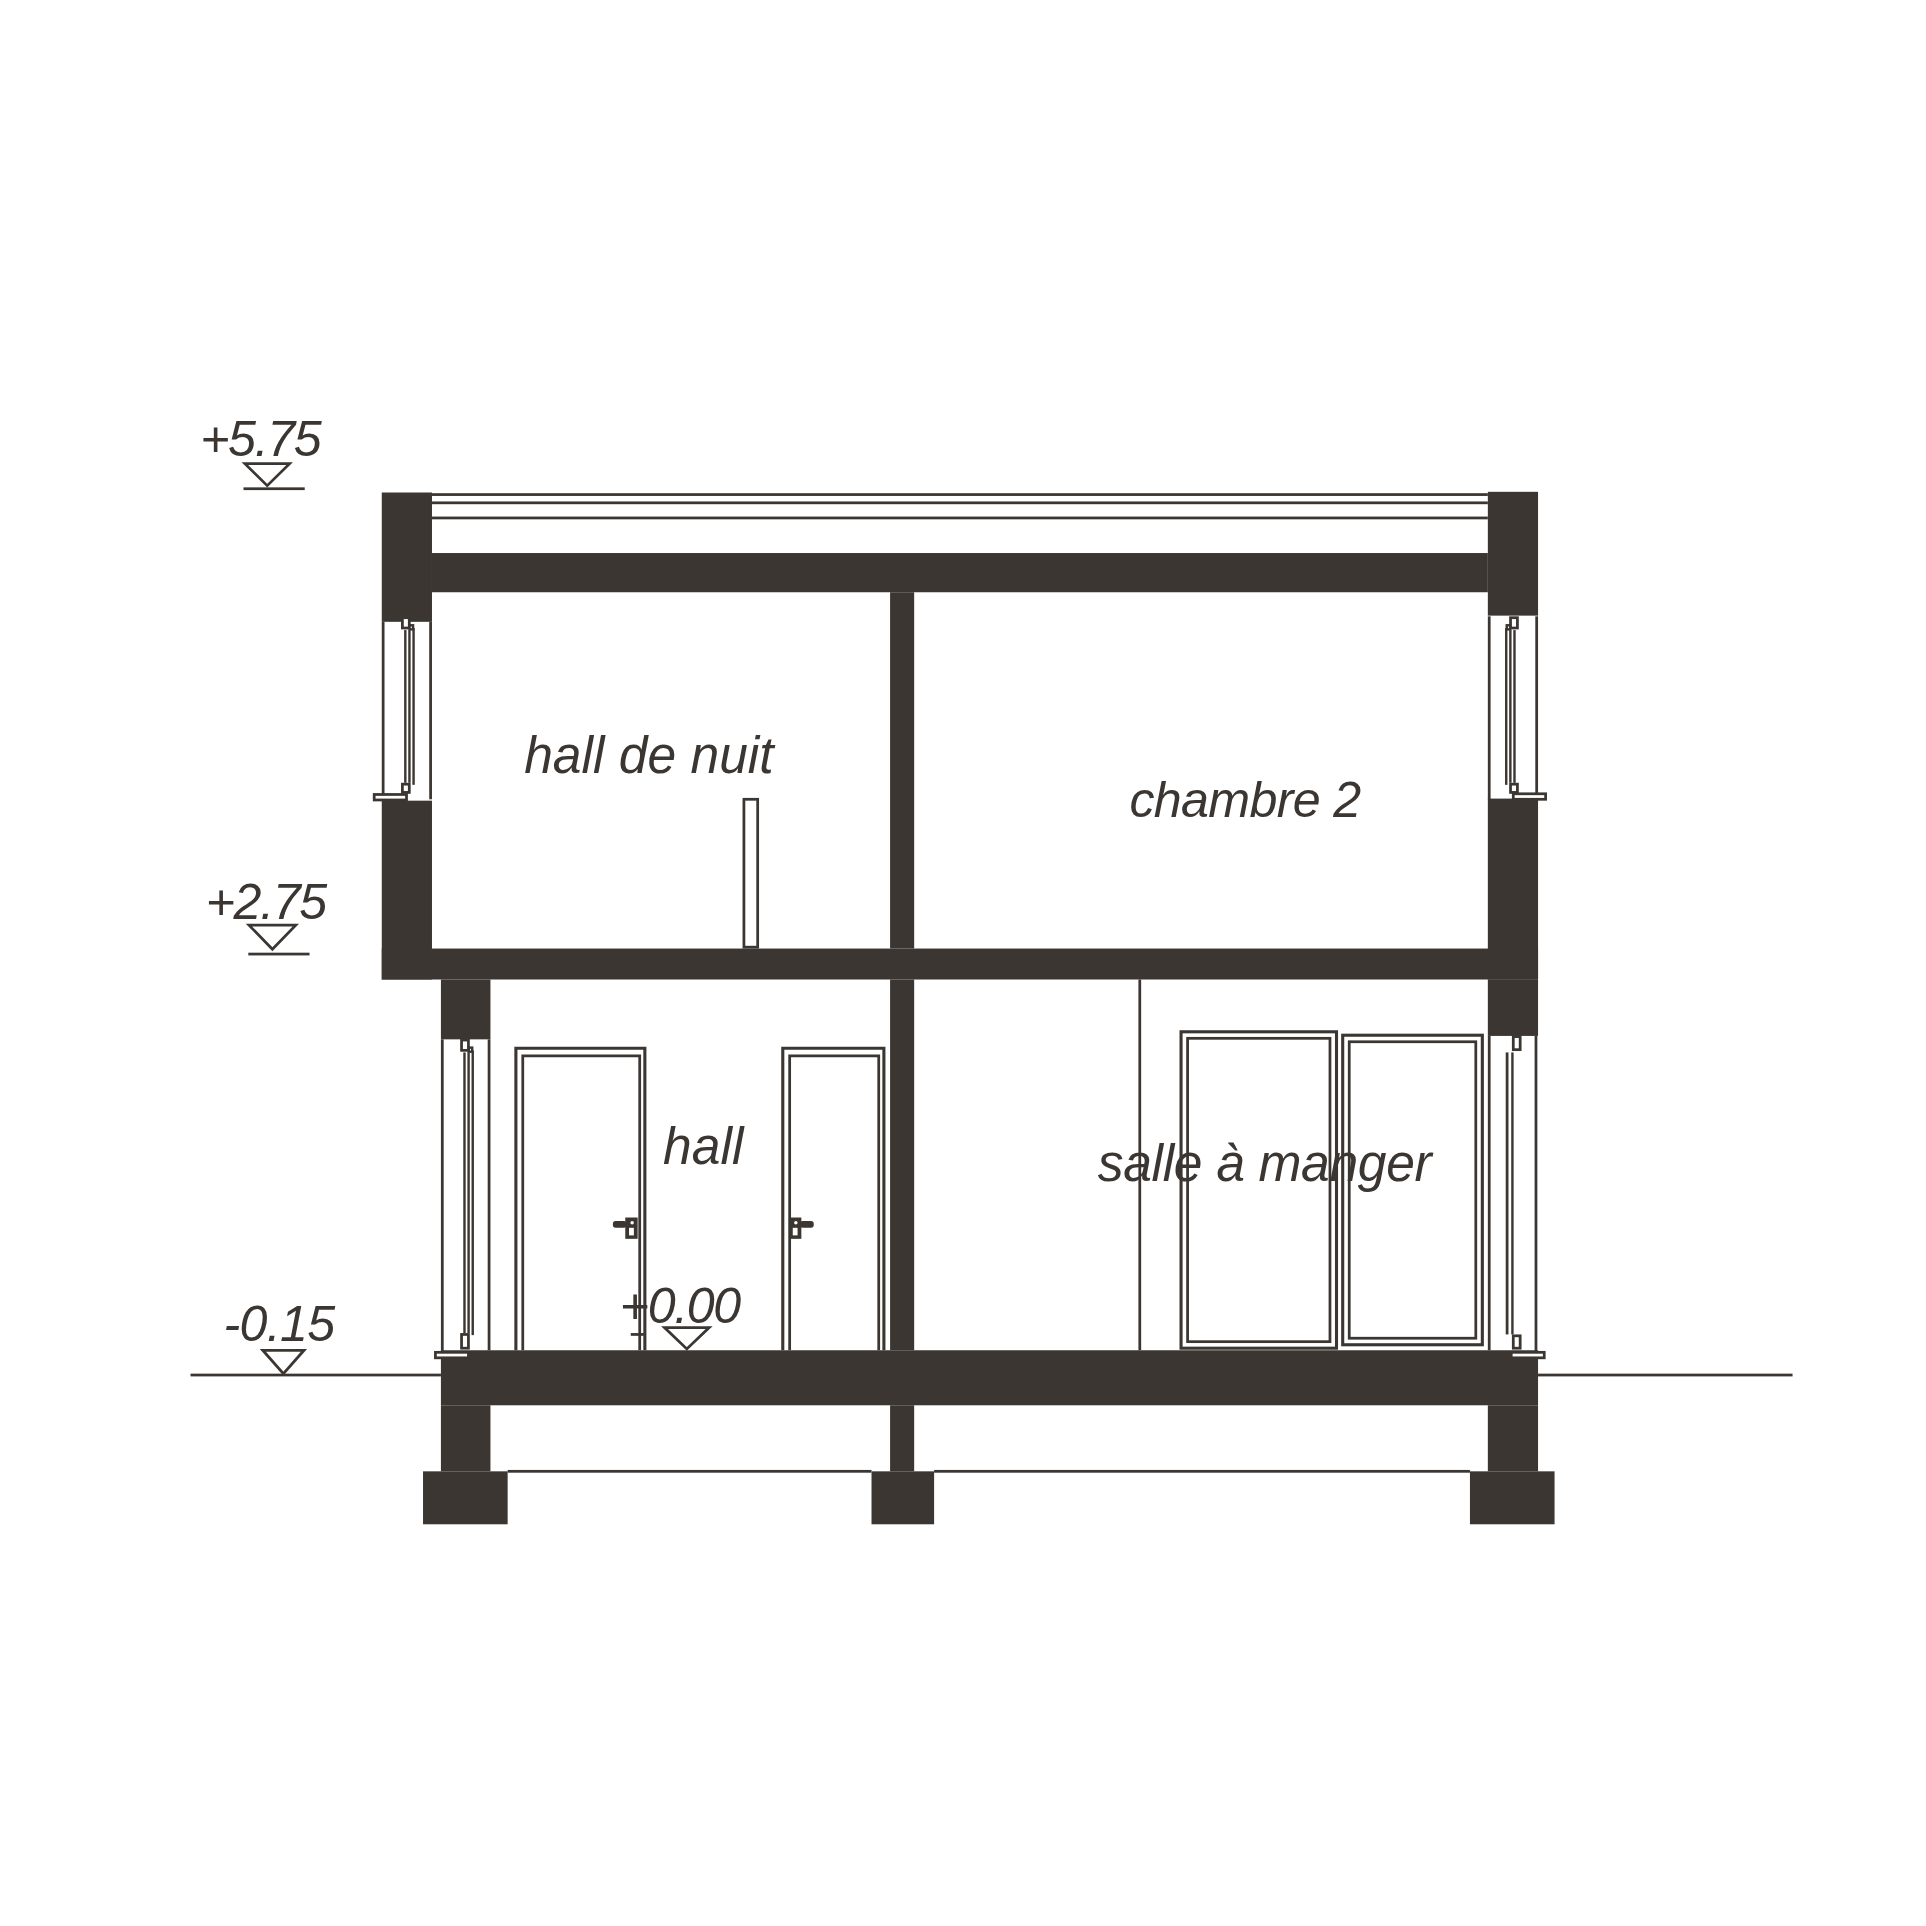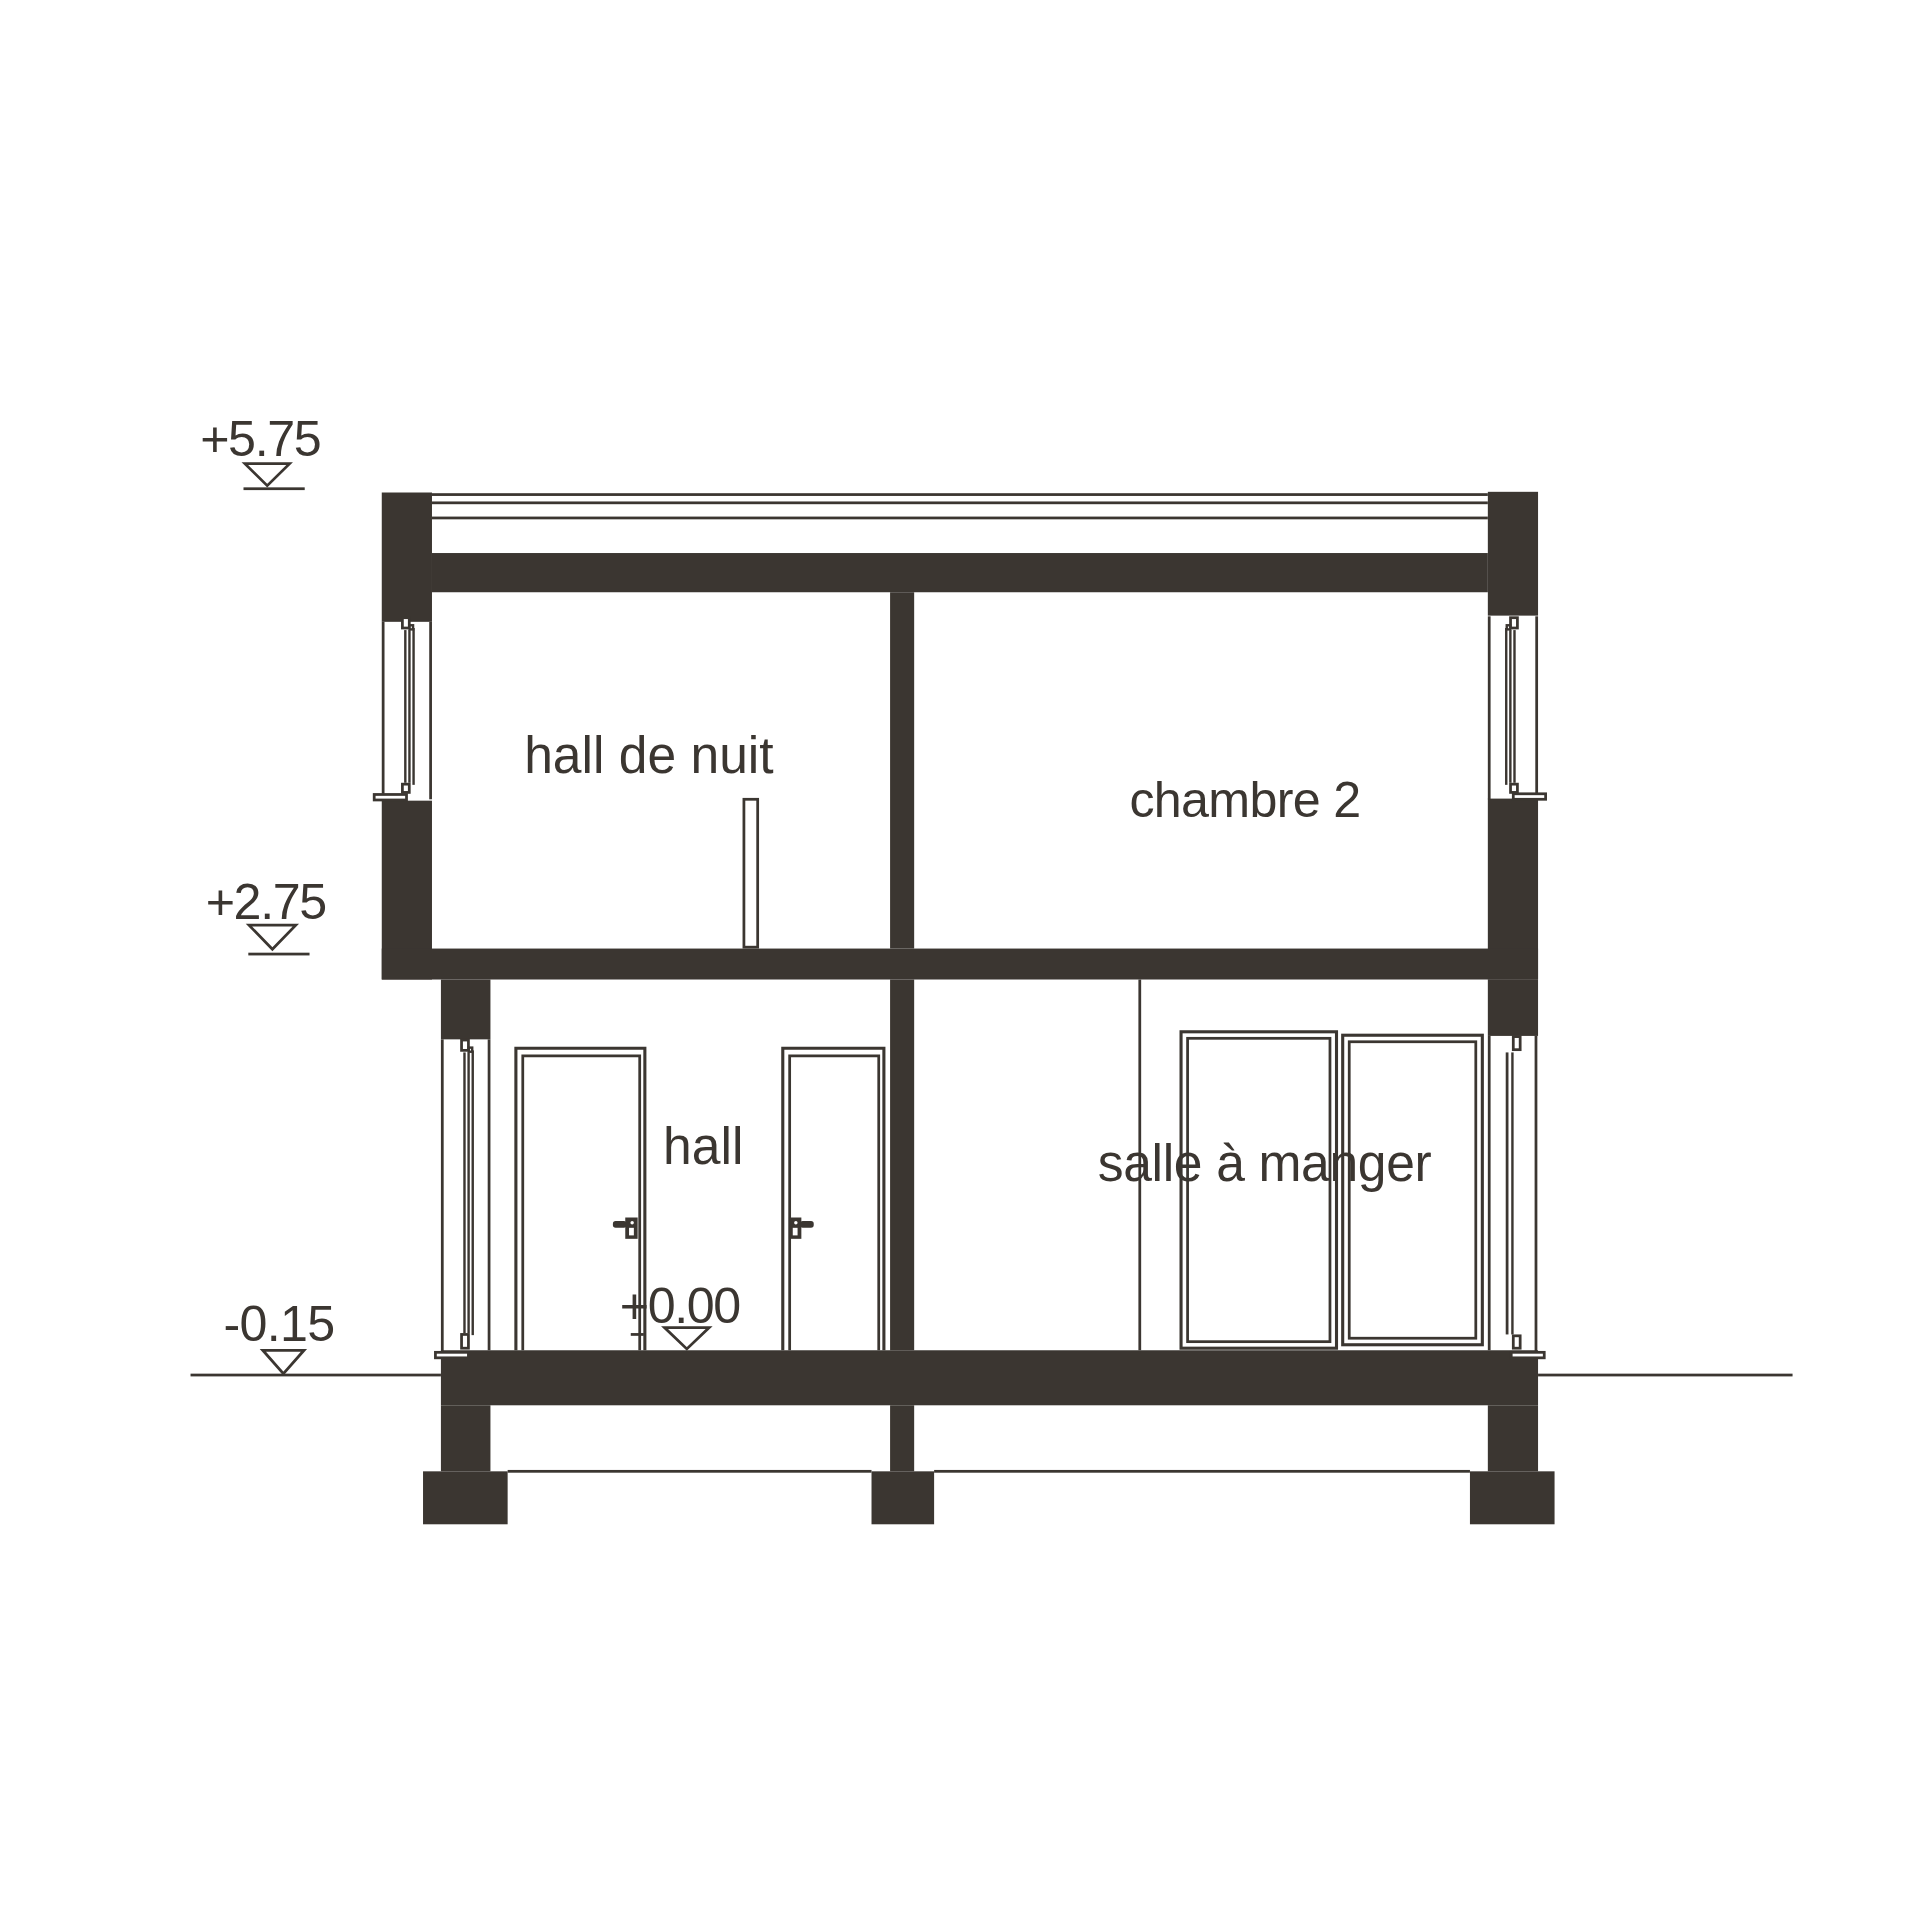--- a/index.html
+++ b/index.html
@@ -1,16 +1,16 @@
 <!DOCTYPE html>
 <html style="font-size:11px"><head>
 <meta charset="utf-8">
 <style>
   html,body{margin:0;padding:0;background:#ffffff;}
-  .wrap{width:1926px;height:1926px;position:relative;background:#a3a3a3;}
+  .wrap{width:1926px;height:1926px;position:relative;background:#a3a3a3;font-style:italic;}
   text{font-family:"Liberation Sans",sans-serif;fill:#3b3631;}
 </style>
 </head>
 <body>
 <div class="wrap">
 <svg width="1926" height="1926" viewBox="0 0 2800 2800">
 
   <rect x="0" y="0" width="2800" height="2800" fill="#ffffff"></rect>
 
   <rect x="628" y="717" width="1535" height="4" fill="#3b3631"></rect>

